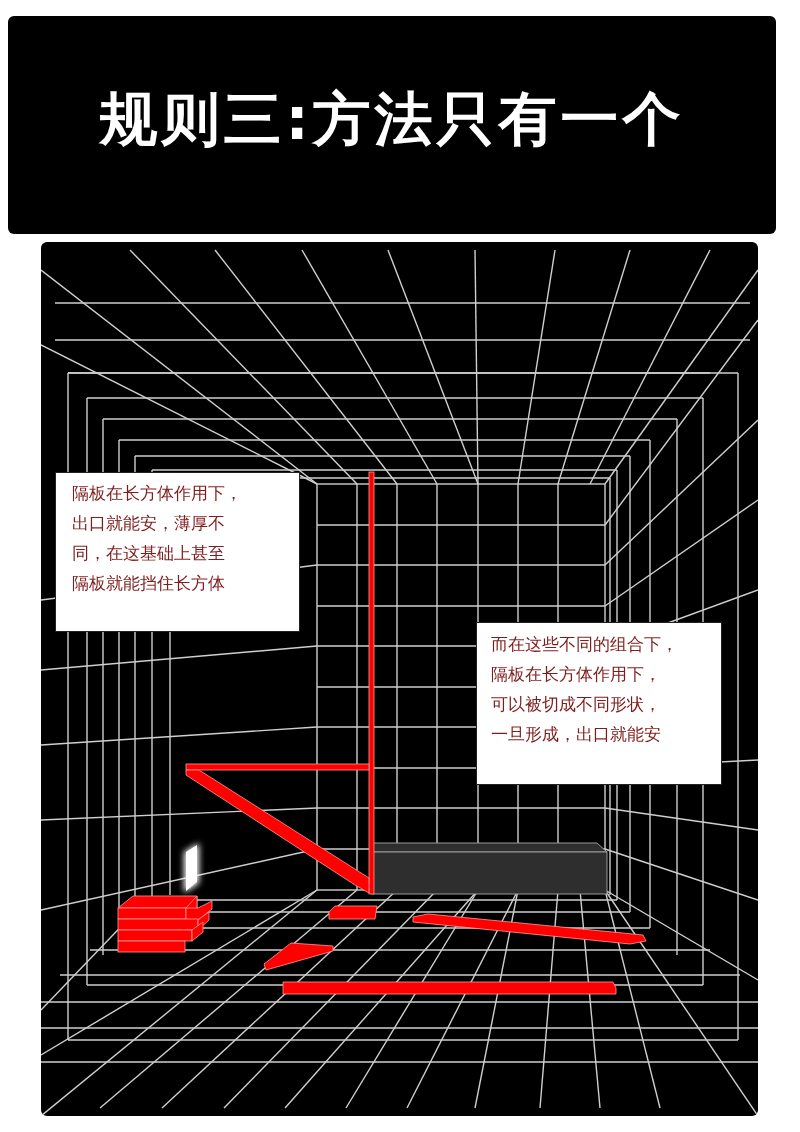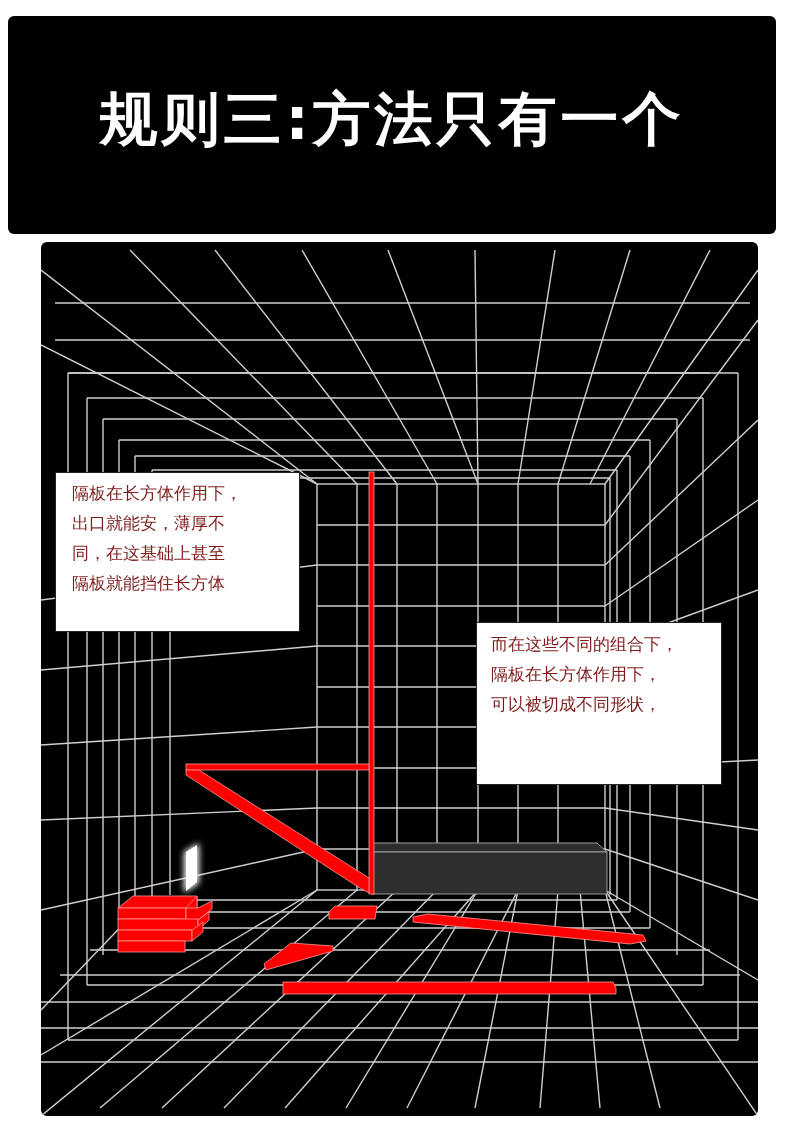--- a/index.html
+++ b/index.html
@@ -194,13 +194,14 @@
   <span class="line">隔板在长方体作用下，</span>
   <span class="line">出口就能安，薄厚不</span>
   <span class="line">同，在这基础上甚至</span>
   <span class="line">隔板就能挡住长方体</span>
 </div>
 
 <div class="caption caption-right">
   <span class="line">而在这些不同的组合下，</span>
   <span class="line">隔板在长方体作用下，</span>
   <span class="line">可以被切成不同形状，</span>
+  <span class="line">一旦形成，出口就能安</span>
 </div>
 
 </body></html>

